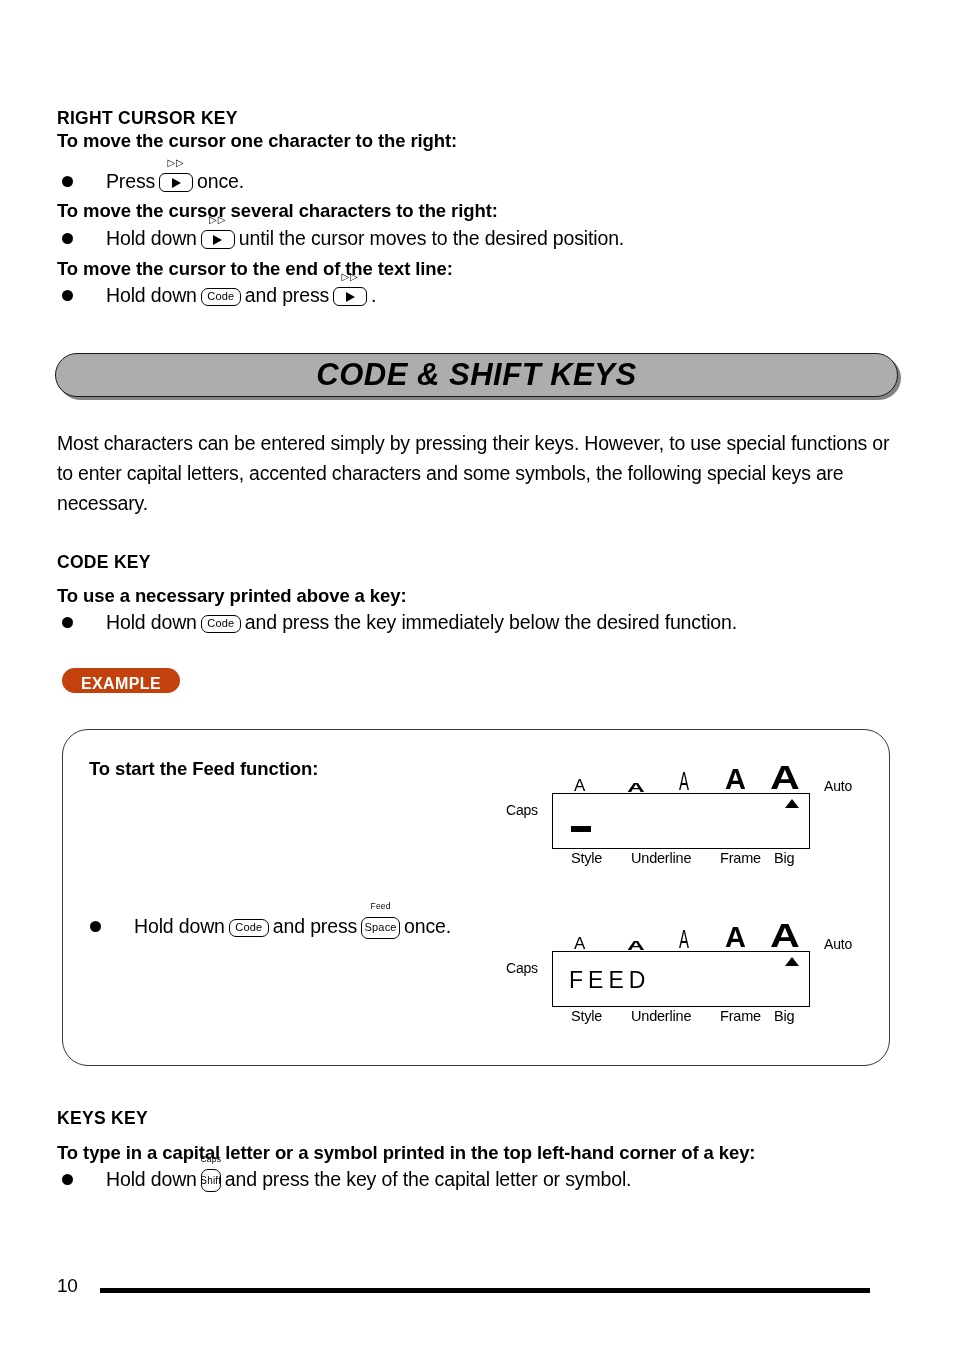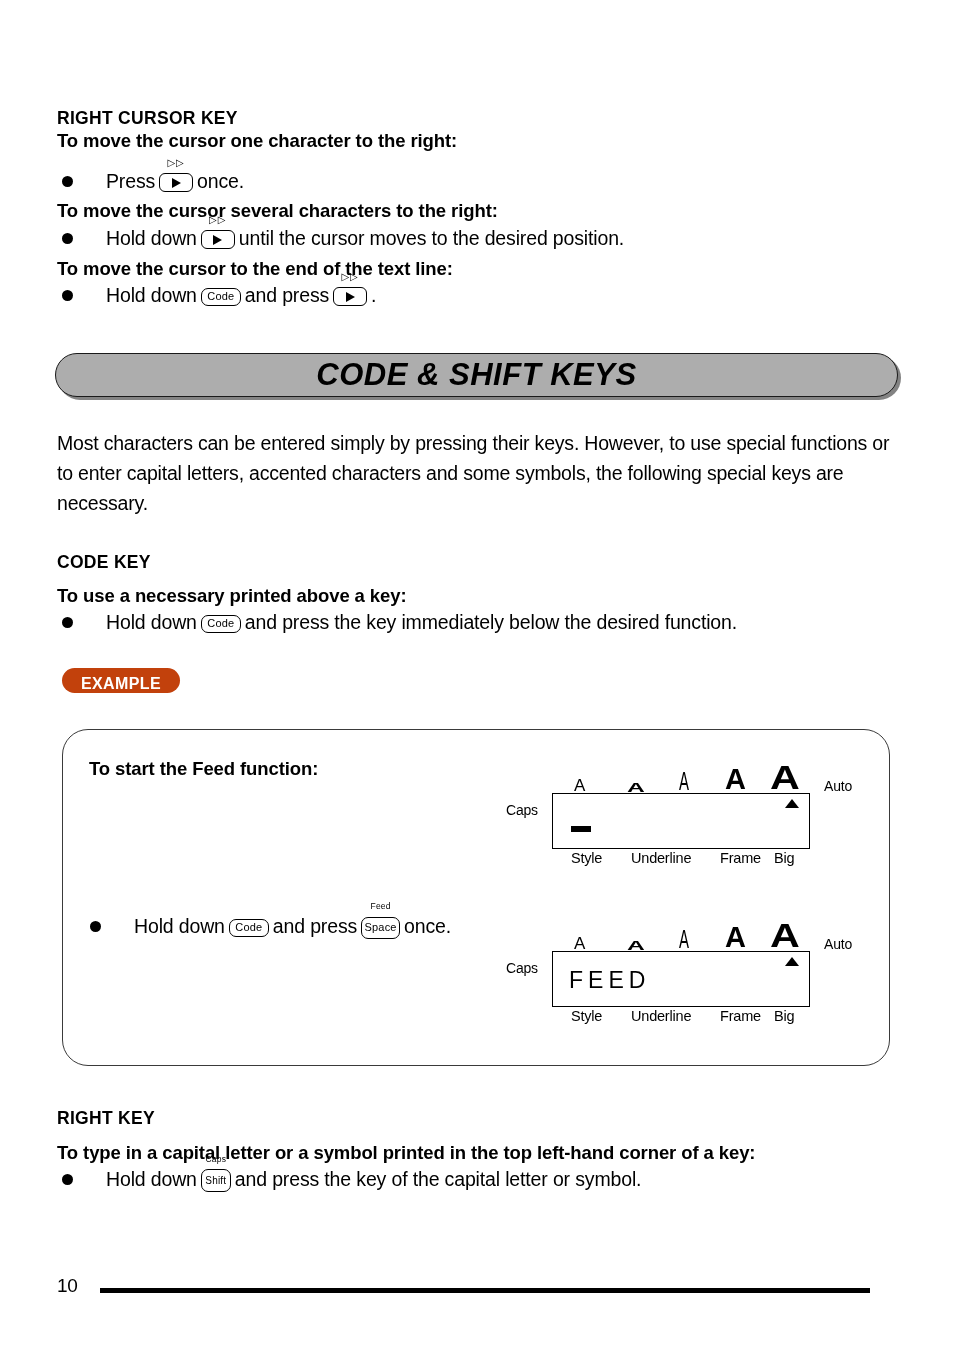--- a/index.html
+++ b/index.html
@@ -72,21 +72,21 @@
     box-sizing: border-box;
     font-family: "Liberation Sans", sans-serif;
   }
   .keycap .cap-label {
     font-size: 11px;
     line-height: 1;
     letter-spacing: 0.2px;
   }
   .keycap.code  { width: 40px; height: 18px; }
   .keycap.space { width: 39px; height: 22px; }
-  .keycap.shift { width: 30px; height: 23px; }
+  .keycap.shift { width: 20px; height: 23px; }
   .keycap.arrow { width: 34px; height: 19px; border-radius: 6px; }
 
   .keycap.arrow .arrow-glyph {
     width: 0; height: 0;
     border-top: 5.5px solid transparent;
     border-bottom: 5.5px solid transparent;
     border-left: 9px solid #000;
   }
 
   
@@ -413,21 +413,21 @@
     </div>
 
     <div class="lcd-labels">
       <span class="l1">Style</span>
       <span class="l2">Underline</span>
       <span class="l3">Frame</span>
       <span class="l4">Big</span>
     </div>
   </div>
 
-  <div class="sec-title" style="left:57px; top:1108px;">RIGHT KEY</div>
+  <div class="sec-title" style="left:57px; top:1108px;">KEYS KEY</div>
 
   <div class="bold-q" style="left:57px; top:1142px;">To type in a capital letter or a symbol printed in the top left-hand corner of a key:</div>
 
   <div class="bullet-row" style="left:62px; top:1168px;">
     <span class="bullet-dot"></span>
     <span class="txt">Hold down</span>
     <span class="keywrap">
       <span class="overkey tiny" style="top:-13px;">Caps</span>
       <span class="keycap shift">
         <span class="cap-label" style="font-size:10px;">Shift</span>

